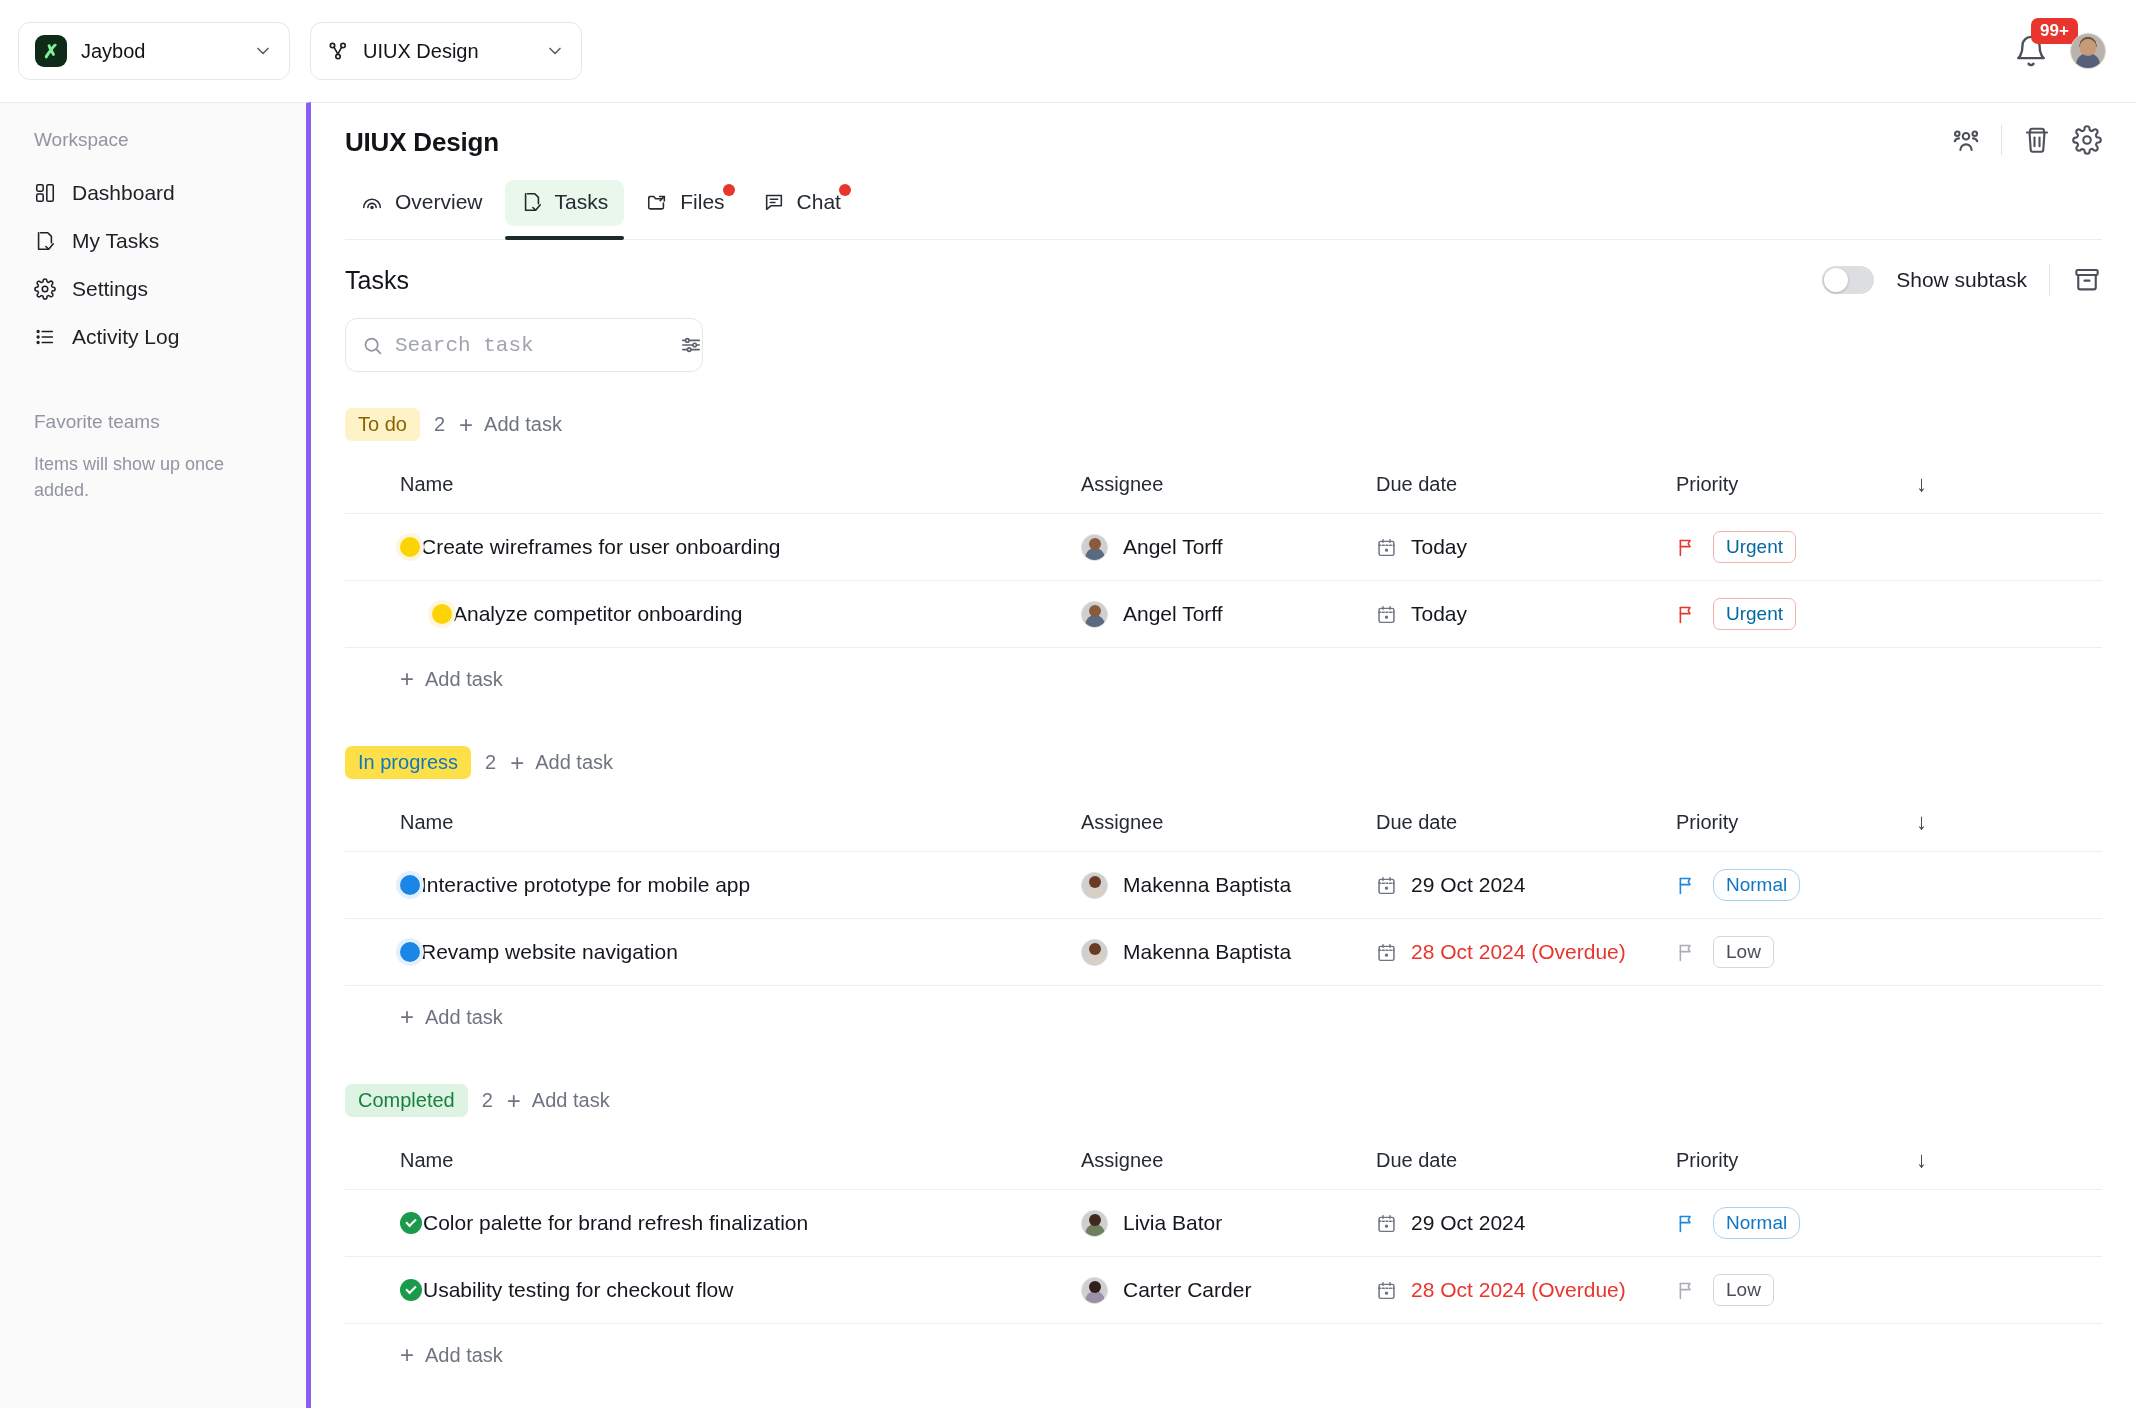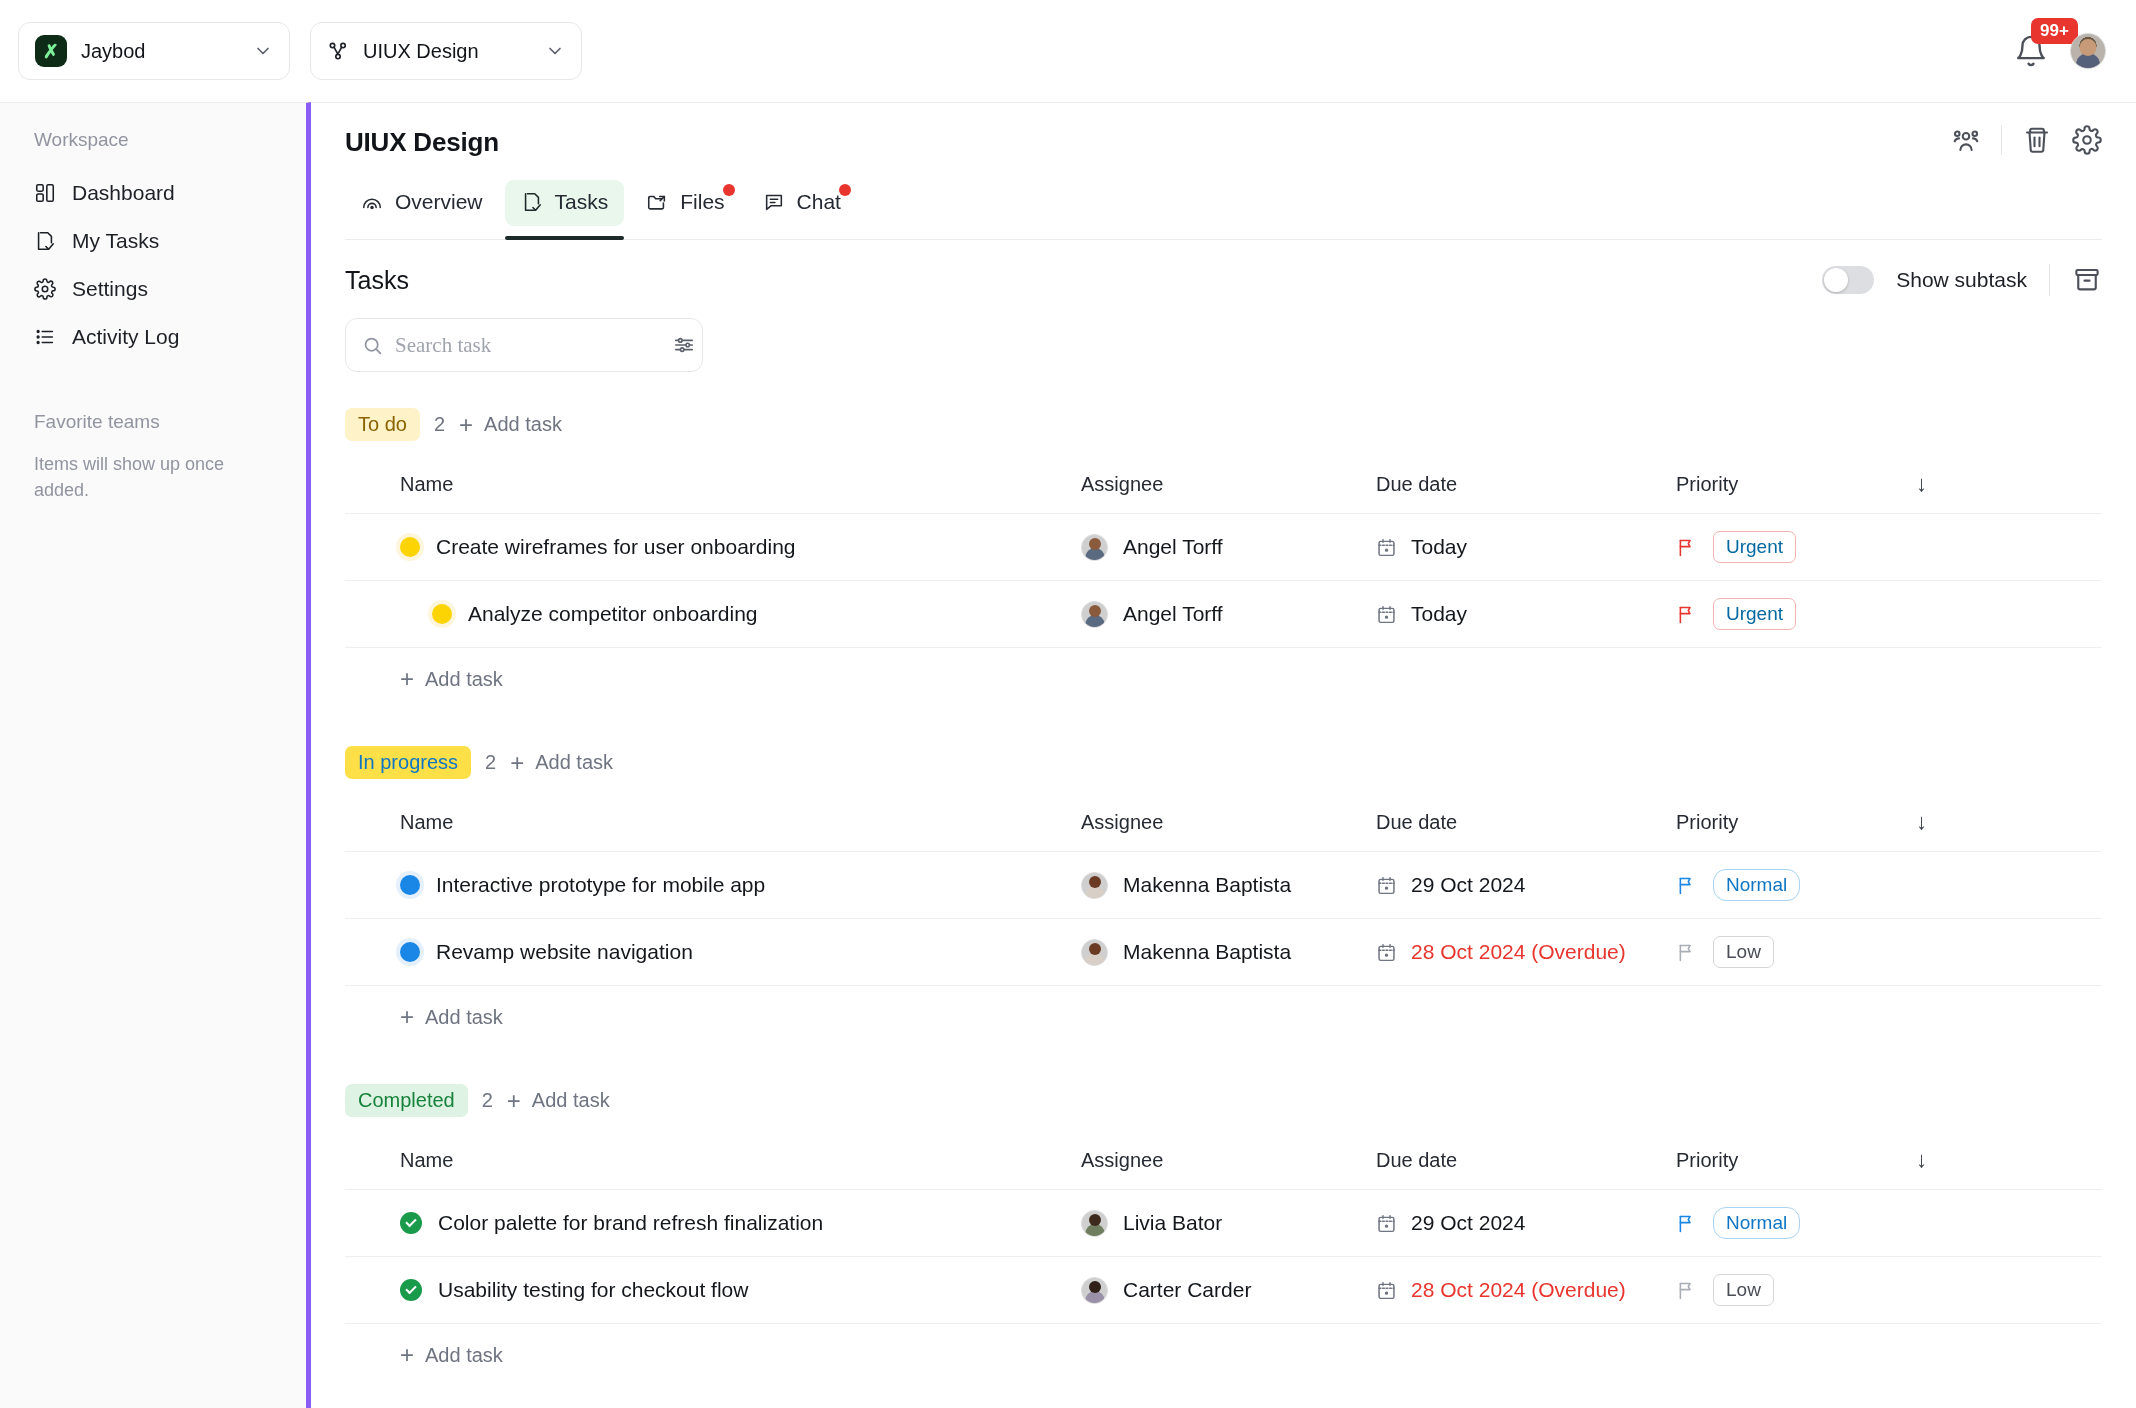--- a/index.html
+++ b/index.html
@@ -138,21 +138,21 @@
   .tdiv { width: 1px; height: 32px; background: #e2e3e6; }
 
   .searchbar {
     margin-top: 22px; width: 358px; height: 54px; border: 1px solid #e6e7e9;
     border-radius: 12px; display: flex; align-items: center; padding: 0 16px; gap: 12px;
     background: #fff;
   }
   .searchbar svg.sicon { width: 21px; height: 21px; flex: none; color: #9195a0; }
   .searchbar input {
     flex: 1; border: none; outline: none; font-size: 21px;
-    font-family: Liberation Serif, serif; color: #1d2026; background: transparent;
+    font-family: Liberation Mono, monospace; color: #1d2026; background: transparent;
   }
   .searchbar input::placeholder { color: #a0a4ad; }
   .filter-ico { width: 22px; height: 22px; flex: none; color: #5b606a; cursor: pointer; }
 
   
   .group { margin-top: 36px; }
   .group-head { display: flex; align-items: center; gap: 14px; }
   .chip {
     font-size: 20px; padding: 5px 13px; border-radius: 7px; font-weight: 500;
   }
@@ -174,21 +174,21 @@
   table.tasks td {
     padding: 17px 0; border-bottom: 1px solid #eceef0; font-size: 21px; vertical-align: middle;
   }
   .col-name { width: 736px; padding-left: 55px !important; }
   .col-assignee { width: 295px; }
   .col-due { width: 300px; }
   .col-prio { width: 240px; }
   .col-sort { width: auto; text-align: right; padding-right: 30px !important; }
   .sort-arrow { font-size: 22px; color: #3b4049; cursor: pointer; }
 
-  .name-cell { display: flex; align-items: center; gap: 16px; }
+  .name-cell { display: flex; align-items: center; gap: 1px; }
   .name-cell.sub { padding-left: 32px; }
   .status-dot { width: 20px; height: 20px; border-radius: 50%; flex: none; position: relative; }
   .status-dot.todo { background: #fcd303; box-shadow: 0 0 0 4px #fdf6dd; }
   .status-dot.inprogress { background: #1a87e6; box-shadow: 0 0 0 4px #e4f0fb; }
   .status-dot.done {
     background: #1a9a4b; display: flex; align-items: center; justify-content: center;
     width: 22px; height: 22px;
   }
   .status-dot.done::after {
     content: ""; width: 8px; height: 4px; border-left: 2px solid #fff;

